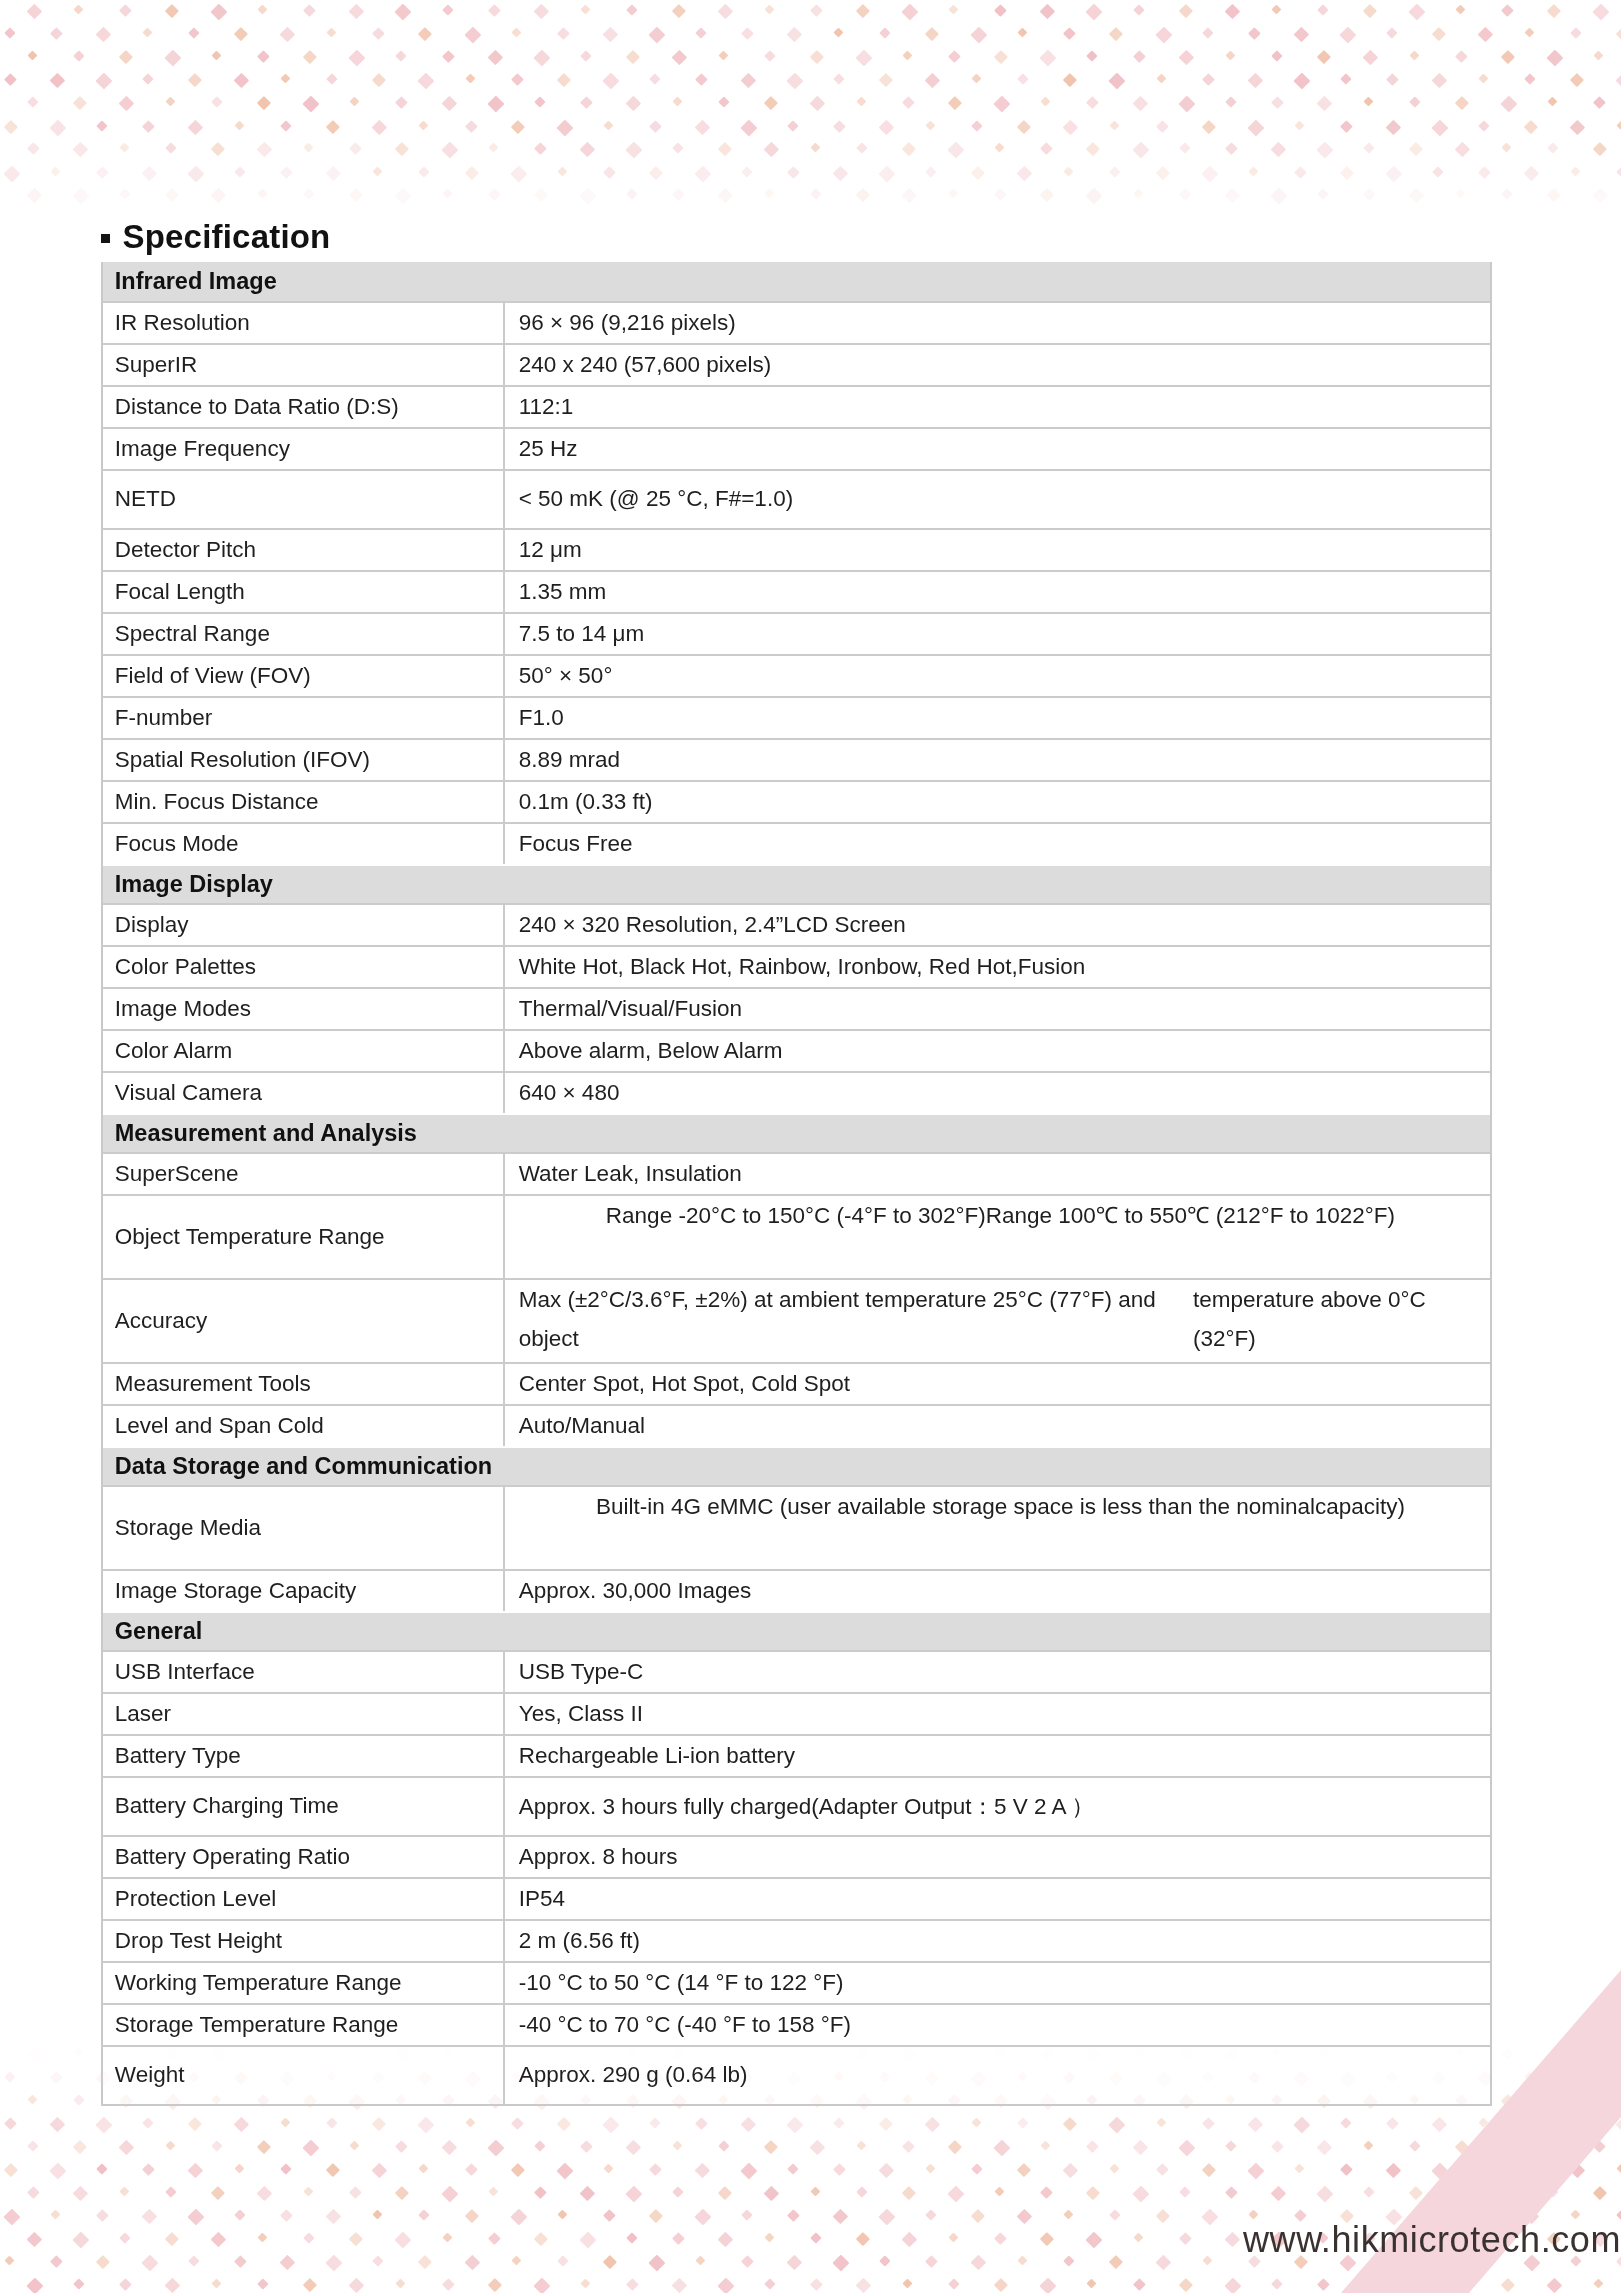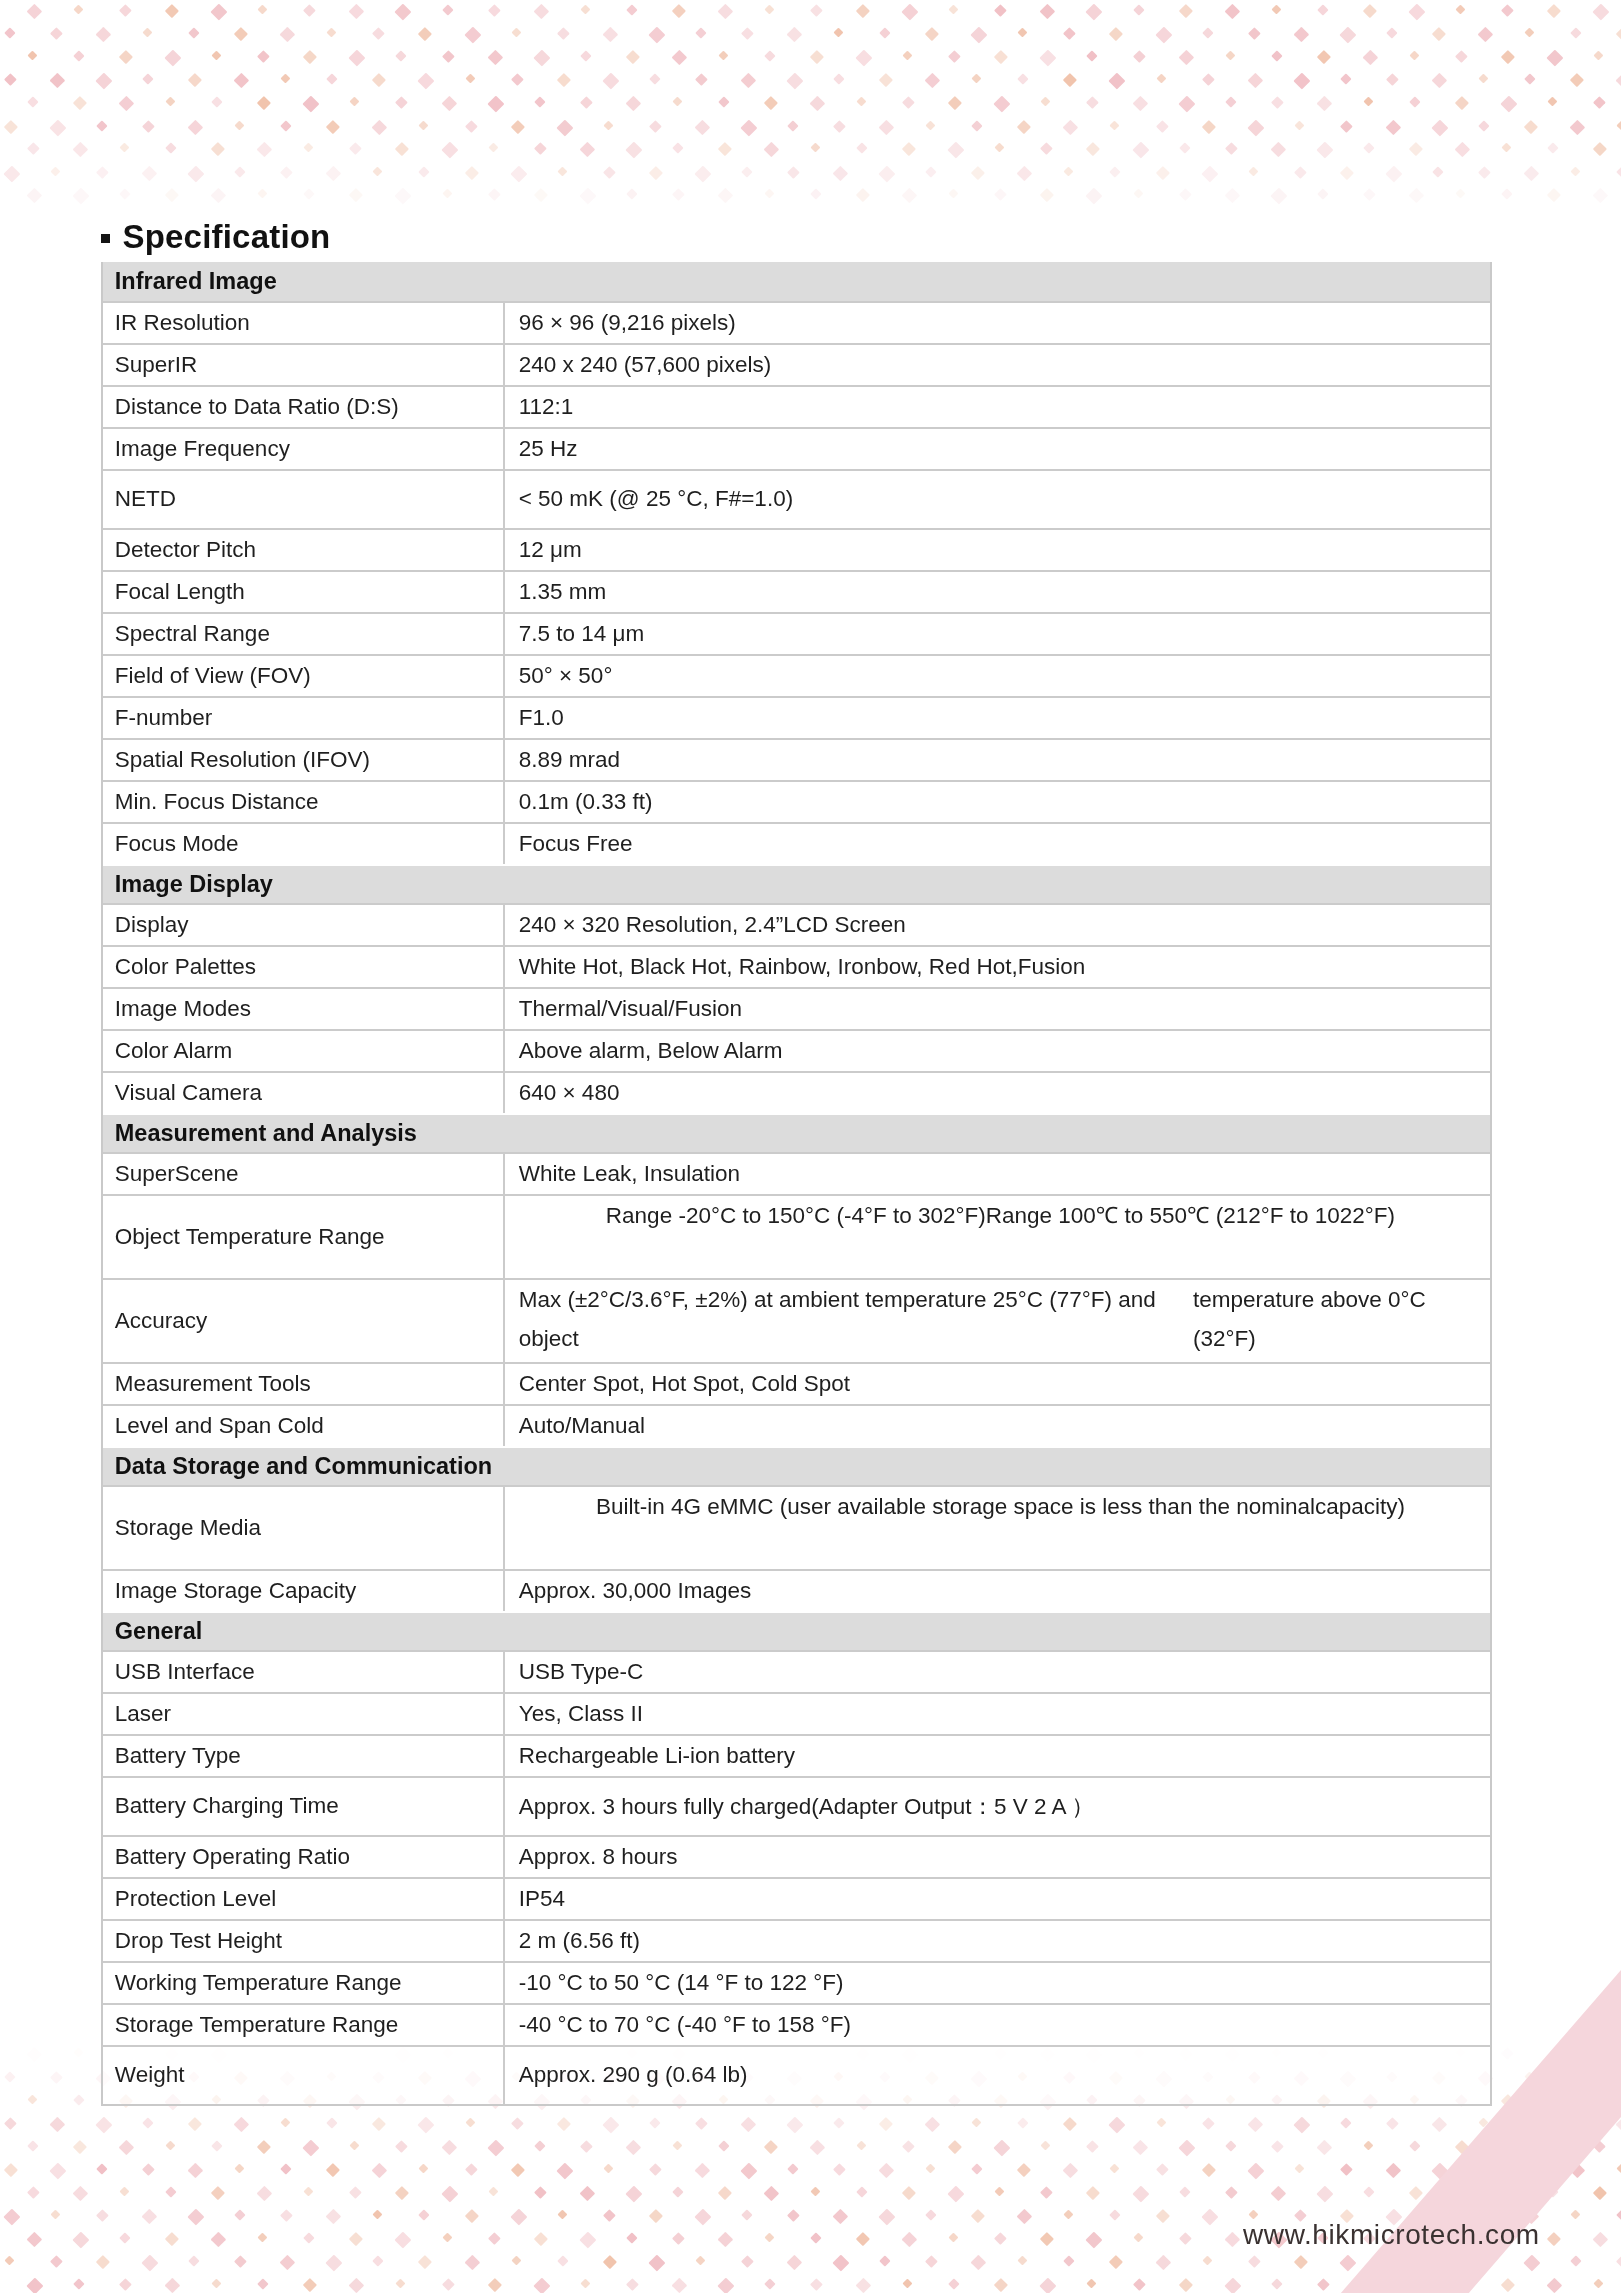--- a/index.html
+++ b/index.html
@@ -44,21 +44,21 @@
     font-size:22.5px;color:#1f1f1f;
   }
   .r .val{
     flex:1;box-sizing:border-box;padding:0 7.8px 0 13.7px;
     display:flex;align-items:center;font-size:22.5px;color:#1f1f1f;
   }
   .r.two .val{flex-direction:row;align-items:flex-start;justify-content:center;}
   .r.two .val .ln{line-height:39px;}
   .website{
     position:absolute;left:1243px;top:2219px;z-index:3;
-    font-size:28px;color:#3a3231;letter-spacing:0.6px;
+    font-size:36px;color:#3a3231;letter-spacing:0.6px;
   }
 </style>
 </head>
 <body>
 
 <div class="dot-layer" id="dots">
     <div class="dot" style="left: 29px; top: 5.9px; width: 10.8px; height: 10.8px; opacity: 0.65; background: rgb(240, 188, 194);"></div>
     <div class="dot" style="left: 75px; top: 5.9px; width: 6.9px; height: 6.9px; opacity: 0.63; background: rgb(240, 192, 168);"></div>
     <div class="dot" style="left: 121px; top: 5.9px; width: 8.8px; height: 8.8px; opacity: 0.6; background: rgb(240, 188, 194);"></div>
     <div class="dot" style="left: 167px; top: 5.9px; width: 9.8px; height: 9.8px; opacity: 0.86; background: rgb(240, 192, 168);"></div>
@@ -831,21 +831,21 @@
         <div class="lab">Color Alarm</div>
         <div class="val">Above alarm, Below Alarm</div>
       </div>
       <div class="r">
         <div class="lab">Visual Camera</div>
         <div class="val">640 × 480</div>
       </div>
       <div class="hd">Measurement and Analysis</div>
       <div class="r">
         <div class="lab">SuperScene</div>
-        <div class="val">White Leak, Insulation</div>
+        <div class="val">Water Leak, Insulation</div>
       </div>
       <div class="r two">
         <div class="lab">Object Temperature Range</div>
         <div class="val">
           <div class="ln">Range -20°C to 150°C (-4°F to 302°F)</div>
           <div class="ln">Range 100℃  to 550℃  (212°F to 1022°F)</div>
         </div>
       </div>
       <div class="r two">
         <div class="lab">Accuracy</div>

